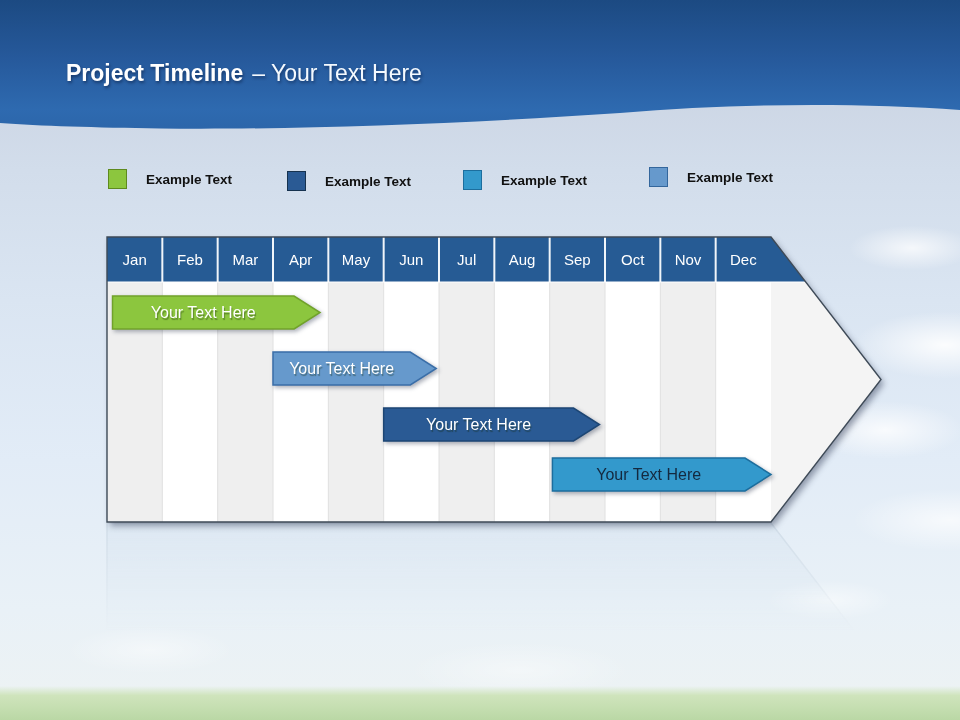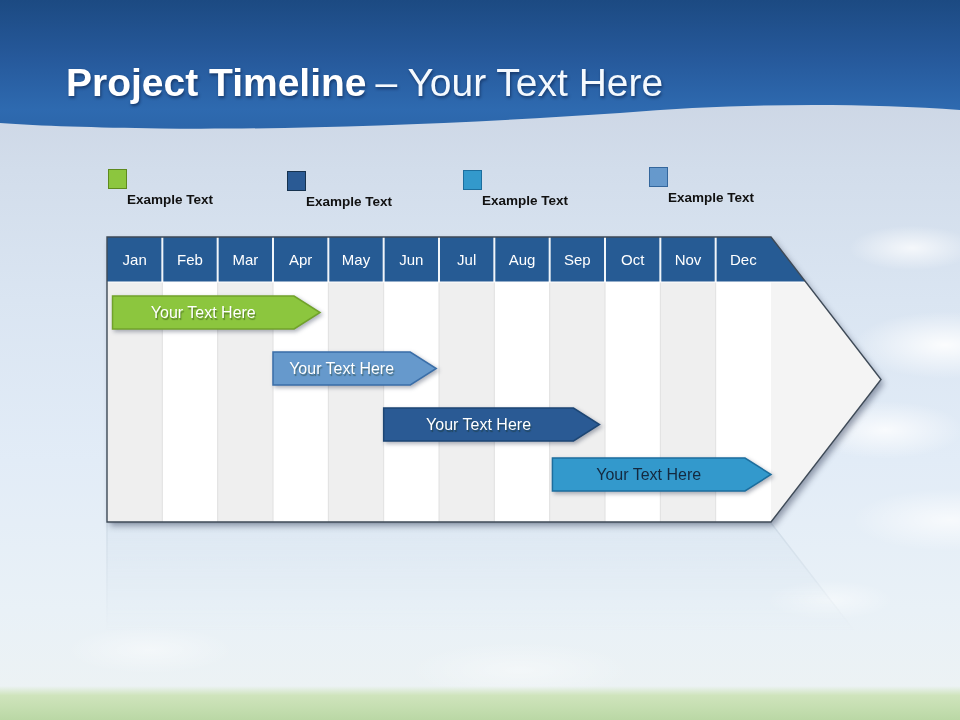--- a/index.html
+++ b/index.html
@@ -21,26 +21,26 @@
       radial-gradient(120px 34px at 150px 650px, rgba(255,255,255,.45), rgba(255,255,255,0) 70%),
       radial-gradient(160px 40px at 520px 670px, rgba(255,255,255,.4), rgba(255,255,255,0) 70%);
   }
   .grass{
     position:absolute;left:0;bottom:0;width:960px;height:34px;z-index:1;
     background:linear-gradient(to bottom, rgba(205,226,184,0) 0%, #cfe4bc 28%, #c6dfb2 60%, #bad8a5 100%);
   }
   .header-wave{position:absolute;top:0;left:0;z-index:2;display:block;}
   .slide-title{
     position:absolute;left:66px;top:60px;z-index:3;margin:0;
-    font-size:39px;line-height:1.2;color:#ffffff;font-weight:700;
+    font-size:23px;line-height:1.2;color:#ffffff;font-weight:700;
     text-shadow:1px 2px 3px rgba(0,10,40,.45);white-space:nowrap;
   }
   .slide-title .title-rest{font-weight:400;margin-left:9px;color:#f4f9fe;}
   .legend{position:absolute;top:0;left:0;z-index:3;}
-  .legend-item{position:absolute;display:flex;align-items:flex-start;flex-direction:column;}
+  .legend-item{position:absolute;display:flex;align-items:flex-start;}
   .legend-item:nth-child(1){left:108px;top:169px;}
   .legend-item:nth-child(2){left:287px;top:171px;}
   .legend-item:nth-child(3){left:463px;top:170px;}
   .legend-item:nth-child(4){left:649px;top:167px;}
   .legend-swatch{width:19px;height:20px;border:1.5px solid #333;box-sizing:border-box;flex:0 0 auto;}
   .legend-label{
     margin-left:19px;padding-top:3px;font-size:13.5px;font-weight:700;color:#111111;
     white-space:nowrap;
   }
   .tl-svg{position:absolute;inset:0;z-index:2;}

